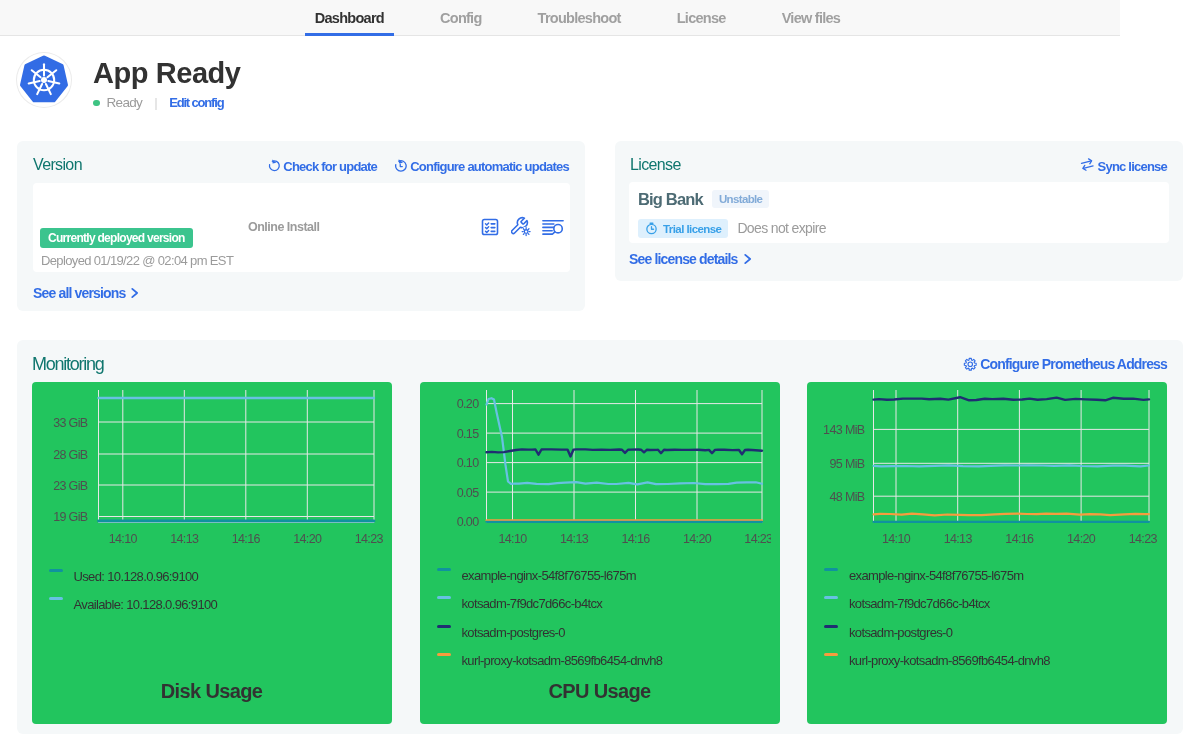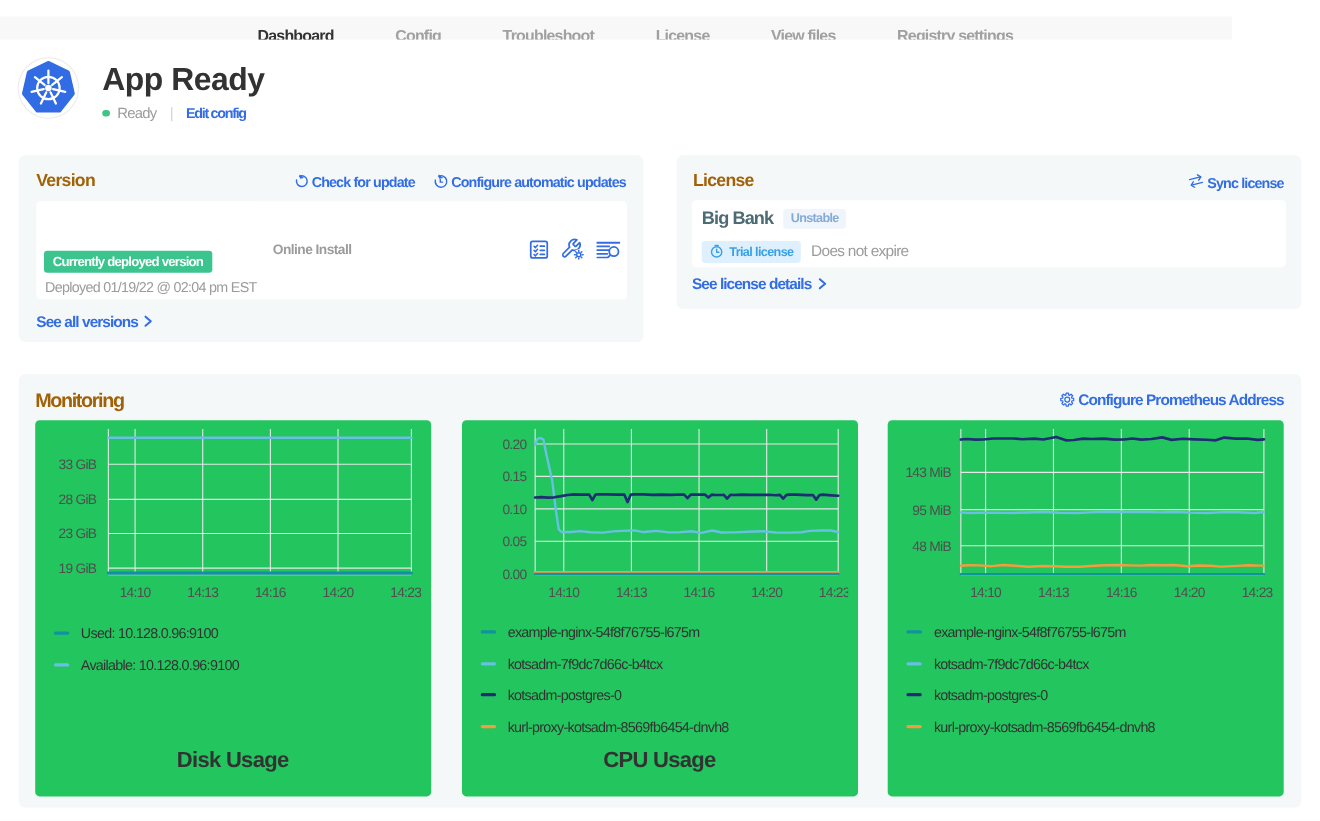--- a/index.html
+++ b/index.html
@@ -1,50 +1,49 @@
 <!DOCTYPE html>
 <html><head><meta charset="utf-8">
 <style>
 * { margin:0; padding:0; box-sizing:border-box; }
 html,body { width:1200px; height:746px; background:#fff; font-family:"Liberation Sans", sans-serif; overflow:hidden; letter-spacing:-0.04em; }
-.nav { position:absolute; top:15px; left:0; width:1120px; height:36px; background:#f8f8f8; border-bottom:1px solid #e5e5e5;padding-left:19px; }
+.nav { position:absolute; top:0; left:0; width:1120px; height:36px; background:#f8f8f8; border-bottom:1px solid #e5e5e5;padding-left:19px; }
 .nav ul { display:flex; justify-content:center; list-style:none; height:36px; position:relative; left:8px; }
 .nav li { font-size:14.5px; font-weight:600; color:#a0a0a0; padding:10px 10px 0 10px; margin:0 18px; height:36px; letter-spacing:-0.05em; }
 .nav li.active { color:#323232; border-bottom:3px solid #326de6; }
 .header { position:absolute; top:36px; left:0; width:1200px; height:104px; background:#fff; }
 .logo-circ { position:absolute; left:17px; top:17px; width:54px; height:54px; border-radius:50%; background:#fff; box-shadow:0 0 0 1px #ebebeb; display:flex; align-items:center; justify-content:center; }
 .app-title { position:absolute; left:93px; top:21px; font-size:29px; font-weight:700; color:#323232; letter-spacing:-0.015em; }
 .sub { position:absolute; left:93px; top:59px; font-size:13.5px; color:#9b9b9b; font-weight:500; letter-spacing:-0.05em; }
 .dot { display:inline-block; width:6.5px; height:6.5px; border-radius:50%; background:#3ec483; margin-right:7px; vertical-align:1px; }
 .pipe { color:#d4d4d4; margin:0 9px; font-weight:400; }
 .bluelink { color:#326de6; font-weight:600; text-decoration:none; }
 .card { position:absolute; background:#f5f8f9; border-radius:6px; }
-.card-title { font-size:16px; font-weight:700; color:#a16207; }
+.card-title { font-size:16px; font-weight:400; color:#0f766e; }
 .inner { position:absolute; background:#fff; border-radius:4px; }
 .ver-card { left:17px; top:141px; width:568px; height:170px; }
 .lic-card { left:615px; top:141px; width:568px; height:140px; }
 .mon-card { left:17px; top:340px; width:1166px; height:394px; }
 .link13 { font-size:13px; font-weight:700; color:#326de6; letter-spacing:-0.06em; }
 .link14 { font-size:14px; font-weight:700; color:#326de6; letter-spacing:-0.06em; }
 .badge-green { display:inline-block; background:#3bc48e; color:#fff; font-size:12px; font-weight:700; padding:3px 8px; border-radius:3px; letter-spacing:-0.06em; }
 .chart-card { position:absolute; top:42px; width:360px; height:342px; background:#22c55e; border-radius:4px; }
-.leg-row { position:absolute; left:17px; height:14px; display:flex; align-items:center; }
+.leg-row { position:absolute; left:17px; height:14px; display:flex; }
 .leg-dash { width:14px; height:3px; border-radius:2px; display:inline-block; }
 .leg-txt { font-size:13px; color:#323232; margin-left:11px; }
 .chart-title { position:absolute; bottom:21px; left:0; width:100%; text-align:center; font-size:20px; font-weight:700; color:#323232; }
 </style></head>
 <body>
 <div class="nav">
     <ul>
 <li class="active">Dashboard</li>
 <li>Config</li>
 <li>Troubleshoot</li>
 <li>License</li>
 <li>View files</li>
-<li>Registry settings</li>
 </ul>
   </div>
 
 <div class="header">
   <div class="logo-circ">
       <svg width="54" height="54" viewBox="0 0 54 54">
         <polygon points="27.00,4.70 44.43,13.10 48.74,31.96 36.68,47.09 17.32,47.09 5.26,31.96 9.57,13.10" fill="#326ce5" stroke="#326ce5" stroke-width="4.5" stroke-linejoin="round"></polygon>
         <circle cx="27" cy="27" r="10.2" fill="none" stroke="#fff" stroke-width="2"></circle>
         <line x1="27.00" y1="22.60" x2="27.00" y2="11.30" stroke="#fff" stroke-width="2.05" stroke-linecap="round"></line>
         <line x1="30.44" y1="24.26" x2="39.27" y2="17.21" stroke="#fff" stroke-width="2.05" stroke-linecap="round"></line>

